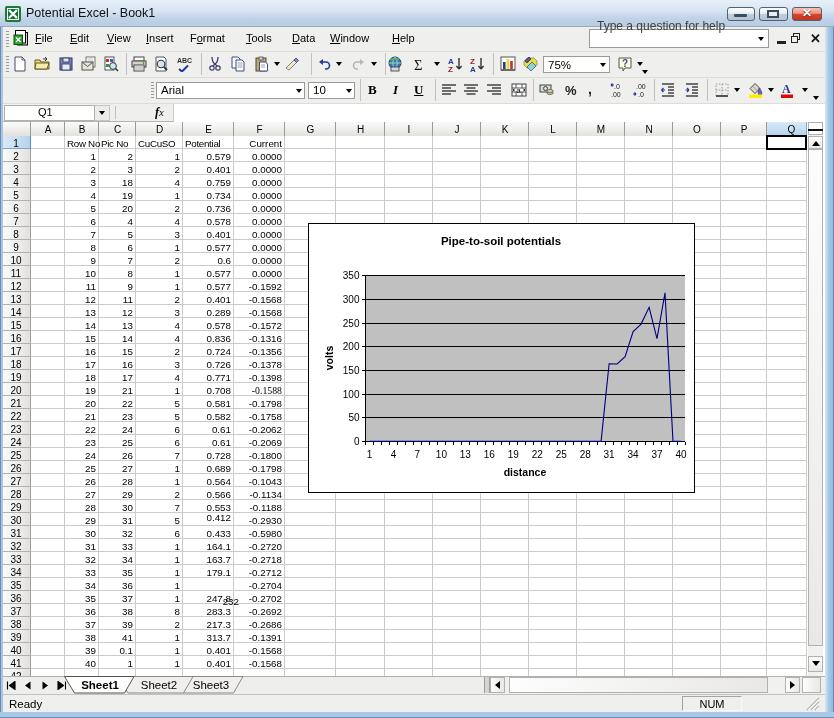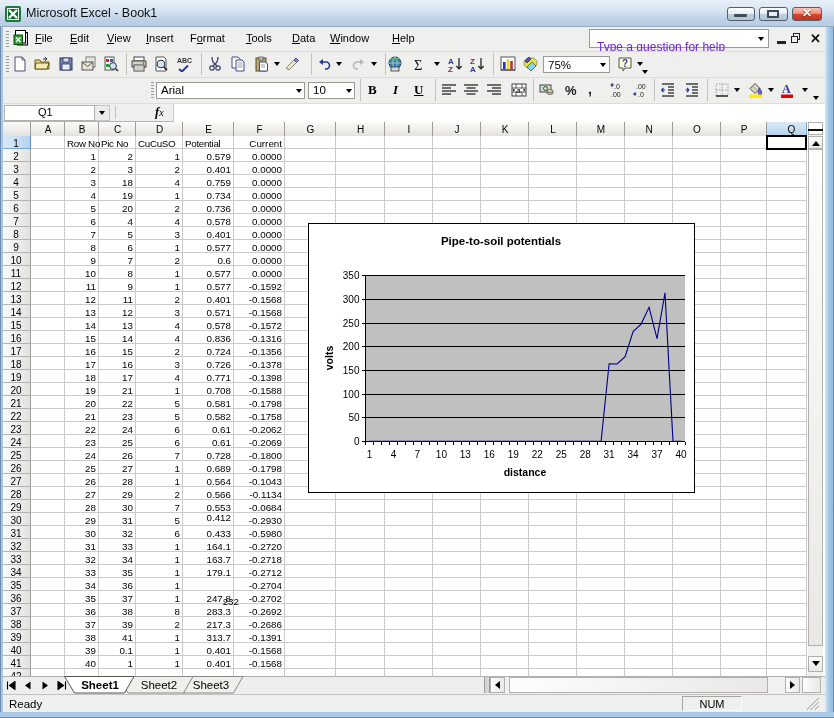--- a/index.html
+++ b/index.html
@@ -16,21 +16,21 @@
 <div class="abs" style="left:0;top:0;width:834px;height:27px;background:linear-gradient(180deg,#e7f0f9 0%,#d8e5f2 40%,#bfd2e7 72%,#b8cce3 100%);border-bottom:1px solid #96aac0;"></div>
 <div class="abs" style="left:0;top:27px;width:3px;height:685px;background:#a7c6e5;border-left:1px solid #6d8cab;"></div>
 <div class="abs" style="left:825px;top:27px;width:9px;height:685px;background:linear-gradient(90deg,#d8e8f6 0%,#a7c9e8 45%,#8fb9e0 100%);border-right:1px solid #6d8cab;"></div>
 <div class="abs" style="left:0;top:712px;width:834px;height:6px;background:#a9c8e6;border-bottom:1px solid #6d8cab;"></div>
 <svg class="abs" style="left:5px;top:6px" width="16" height="16" viewBox="0 0 16 16">
 <rect x="0" y="0" width="16" height="16" rx="2" fill="#1a7a38"></rect>
 <rect x="2" y="2" width="12" height="12" fill="#fff"></rect>
 <rect x="3" y="3" width="10" height="10" fill="#156e31"></rect>
 <path d="M4 4 L12 12 M12 4 L4 12" stroke="#fff" stroke-width="2.2"></path>
 </svg>
-<div class="abs" style="left:26px;top:6px;font-size:12.5px;color:#111;">Microsoft Excel - Book1</div>
+<div class="abs" style="left:26px;top:6px;font-size:12.5px;color:#111;">Potential Excel - Book1</div>
 <div style="position:absolute;top:6.5px;height:14.5px;border:1px solid #51616f;border-radius:3px;left:727px;width:28px;background:linear-gradient(180deg,#fdfeff 0%,#e7eef5 45%,#c0cfdd 50%,#b4c4d4 100%);"></div>
 <div style="position:absolute;top:6.5px;height:14.5px;border:1px solid #51616f;border-radius:3px;left:759px;width:29px;background:linear-gradient(180deg,#fdfeff 0%,#e7eef5 45%,#c0cfdd 50%,#b4c4d4 100%);"></div>
 <div style="position:absolute;top:6.5px;height:14.5px;border:1px solid #51616f;border-radius:3px;left:792px;width:30px;background:linear-gradient(180deg,#f7c2b3 0%,#ee9180 45%,#d6482e 50%,#c63320 100%);"></div>
 <div class="abs" style="left:734px;top:14px;width:13px;height:3px;background:#3e4c59;border-radius:1px;"></div>
 <div class="abs" style="left:767px;top:10px;width:12px;height:8px;border:2px solid #3e4c59;background:#e8eef5;"></div>
 <div class="abs" style="left:792px;top:6px;width:30px;text-align:center;font-size:12px;font-weight:bold;color:#fff;text-shadow:0 1px 1px #6a150a;">✕</div>
 <div class="abs" style="left:3px;top:27px;width:822px;height:24px;background:#efefee;"></div>
 <div class="handle" style="left:6px;top:31px;height:16px;"></div>
 <svg class="abs" style="left:13px;top:30px" width="16" height="16" viewBox="0 0 16 16">
 <rect x="4.5" y="2.5" width="10" height="12.5" fill="#d8d8d8" stroke="#000" stroke-width="1"></rect>
@@ -41,21 +41,21 @@
 <div class="mi" style="left:35px;top:32px;"><u>F</u>ile</div>
 <div class="mi" style="left:70px;top:32px;"><u>E</u>dit</div>
 <div class="mi" style="left:107px;top:32px;"><u>V</u>iew</div>
 <div class="mi" style="left:146px;top:32px;"><u>I</u>nsert</div>
 <div class="mi" style="left:190px;top:32px;">F<u>o</u>rmat</div>
 <div class="mi" style="left:246px;top:32px;"><u>T</u>ools</div>
 <div class="mi" style="left:292px;top:32px;"><u>D</u>ata</div>
 <div class="mi" style="left:330px;top:32px;"><u>W</u>indow</div>
 <div class="mi" style="left:392px;top:32px;"><u>H</u>elp</div>
 <div class="abs" style="left:589px;top:29px;width:180px;height:19px;background:#fff;border:1px solid #9a9a9a;"></div>
-<div class="abs" style="left:597px;top:40px;font-size:12px;color:#6d28d9;">Type a question for help</div>
+<div class="abs" style="left:597px;top:19px;font-size:12px;color:#404040;">Type a question for help</div>
 <div class="darr" style="left:758px;top:37px;"></div>
 <div class="abs" style="left:777px;top:41px;width:9px;height:2.5px;background:#222;"></div>
 <div class="abs" style="left:793px;top:33px;width:7px;height:7px;border:1.5px solid #222;background:#efefee;"></div>
 <div class="abs" style="left:791px;top:36px;width:7px;height:7px;border:1.5px solid #222;background:#efefee;"></div>
 <div class="abs" style="left:810px;top:31px;font-size:13px;color:#111;font-weight:bold;">✕</div>
 <div class="abs" style="left:3px;top:51px;width:822px;height:26px;background:#efefee;border-top:1px solid #deddd9;"></div>
 <div class="handle" style="left:6px;top:56px;height:17px;"></div>
 <svg class="abs" style="left:12px;top:56px" width="16" height="16" viewBox="0 0 16 16">
     <path d="M3 1 h7 l3 3 v11 h-10 z" fill="#fff" stroke="#4a4a6a" stroke-width="1"></path>
     <path d="M10 1 l3 3 h-3 z" fill="#d8d8e8" stroke="#4a4a6a" stroke-width="0.8"></path>
@@ -467,21 +467,21 @@
 <div class="cellnum" style="left:183px;top:280.5px;width:48px;">0.577</div>
 <div class="cellnum" style="left:234px;top:280.5px;width:48px;">-0.1592</div>
 <div class="cellnum" style="left:65px;top:293.5px;width:31px;">12</div>
 <div class="cellnum" style="left:99px;top:293.5px;width:34px;">11</div>
 <div class="cellnum" style="left:136px;top:293.5px;width:44px;">2</div>
 <div class="cellnum" style="left:183px;top:293.5px;width:48px;">0.401</div>
 <div class="cellnum" style="left:234px;top:293.5px;width:48px;">-0.1568</div>
 <div class="cellnum" style="left:65px;top:306.5px;width:31px;">13</div>
 <div class="cellnum" style="left:99px;top:306.5px;width:34px;">12</div>
 <div class="cellnum" style="left:136px;top:306.5px;width:44px;">3</div>
-<div class="cellnum" style="left:183px;top:306.5px;width:48px;">0.571</div>
+<div class="cellnum" style="left:183px;top:306.5px;width:48px;">0.289</div>
 <div class="cellnum" style="left:234px;top:306.5px;width:48px;">-0.1568</div>
 <div class="cellnum" style="left:65px;top:319.5px;width:31px;">14</div>
 <div class="cellnum" style="left:99px;top:319.5px;width:34px;">13</div>
 <div class="cellnum" style="left:136px;top:319.5px;width:44px;">4</div>
 <div class="cellnum" style="left:183px;top:319.5px;width:48px;">0.578</div>
 <div class="cellnum" style="left:234px;top:319.5px;width:48px;">-0.1572</div>
 <div class="cellnum" style="left:65px;top:332.5px;width:31px;">15</div>
 <div class="cellnum" style="left:99px;top:332.5px;width:34px;">14</div>
 <div class="cellnum" style="left:136px;top:332.5px;width:44px;">4</div>
 <div class="cellnum" style="left:183px;top:332.5px;width:48px;">0.836</div>
@@ -498,21 +498,21 @@
 <div class="cellnum" style="left:234px;top:358.5px;width:48px;">-0.1378</div>
 <div class="cellnum" style="left:65px;top:371.5px;width:31px;">18</div>
 <div class="cellnum" style="left:99px;top:371.5px;width:34px;">17</div>
 <div class="cellnum" style="left:136px;top:371.5px;width:44px;">4</div>
 <div class="cellnum" style="left:183px;top:371.5px;width:48px;">0.771</div>
 <div class="cellnum" style="left:234px;top:371.5px;width:48px;">-0.1398</div>
 <div class="cellnum" style="left:65px;top:384.5px;width:31px;">19</div>
 <div class="cellnum" style="left:99px;top:384.5px;width:34px;">21</div>
 <div class="cellnum" style="left:136px;top:384.5px;width:44px;">1</div>
 <div class="cellnum" style="left:183px;top:384.5px;width:48px;">0.708</div>
-<div class="cellnum" style="left:234px;top:384.5px;width:48px;">-0.1588</div>
+<div class="cellnum" style="left:234px;top:384.5px;width:48px;font-family:Liberation Serif, serif;">-0.1588</div>
 <div class="cellnum" style="left:65px;top:397.5px;width:31px;">20</div>
 <div class="cellnum" style="left:99px;top:397.5px;width:34px;">22</div>
 <div class="cellnum" style="left:136px;top:397.5px;width:44px;">5</div>
 <div class="cellnum" style="left:183px;top:397.5px;width:48px;">0.581</div>
 <div class="cellnum" style="left:234px;top:397.5px;width:48px;">-0.1798</div>
 <div class="cellnum" style="left:65px;top:410.5px;width:31px;">21</div>
 <div class="cellnum" style="left:99px;top:410.5px;width:34px;">23</div>
 <div class="cellnum" style="left:136px;top:410.5px;width:44px;">5</div>
 <div class="cellnum" style="left:183px;top:410.5px;width:48px;">0.582</div>
 <div class="cellnum" style="left:234px;top:410.5px;width:48px;">-0.1758</div>
@@ -543,21 +543,21 @@
 <div class="cellnum" style="left:234px;top:475.5px;width:48px;">-0.1043</div>
 <div class="cellnum" style="left:65px;top:488.5px;width:31px;">27</div>
 <div class="cellnum" style="left:99px;top:488.5px;width:34px;">29</div>
 <div class="cellnum" style="left:136px;top:488.5px;width:44px;">2</div>
 <div class="cellnum" style="left:183px;top:488.5px;width:48px;">0.566</div>
 <div class="cellnum" style="left:234px;top:488.5px;width:48px;">-0.1134</div>
 <div class="cellnum" style="left:65px;top:501.5px;width:31px;">28</div>
 <div class="cellnum" style="left:99px;top:501.5px;width:34px;">30</div>
 <div class="cellnum" style="left:136px;top:501.5px;width:44px;">7</div>
 <div class="cellnum" style="left:183px;top:501.5px;width:48px;">0.553</div>
-<div class="cellnum" style="left:234px;top:501.5px;width:48px;">-0.0684</div>
+<div class="cellnum" style="left:234px;top:501.5px;width:48px;">-0.1188</div>
 <div class="cellnum" style="left:65px;top:514.5px;width:31px;">29</div>
 <div class="cellnum" style="left:99px;top:514.5px;width:34px;">31</div>
 <div class="cellnum" style="left:136px;top:514.5px;width:44px;">5</div>
 <div class="cellnum" style="left:183px;top:512px;width:48px;">0.412</div>
 <div class="cellnum" style="left:234px;top:514.5px;width:48px;">-0.2930</div>
 <div class="cellnum" style="left:65px;top:527.5px;width:31px;">30</div>
 <div class="cellnum" style="left:99px;top:527.5px;width:34px;">32</div>
 <div class="cellnum" style="left:136px;top:527.5px;width:44px;">6</div>
 <div class="cellnum" style="left:183px;top:527.5px;width:48px;">0.433</div>
 <div class="cellnum" style="left:234px;top:527.5px;width:48px;">-0.5980</div>

